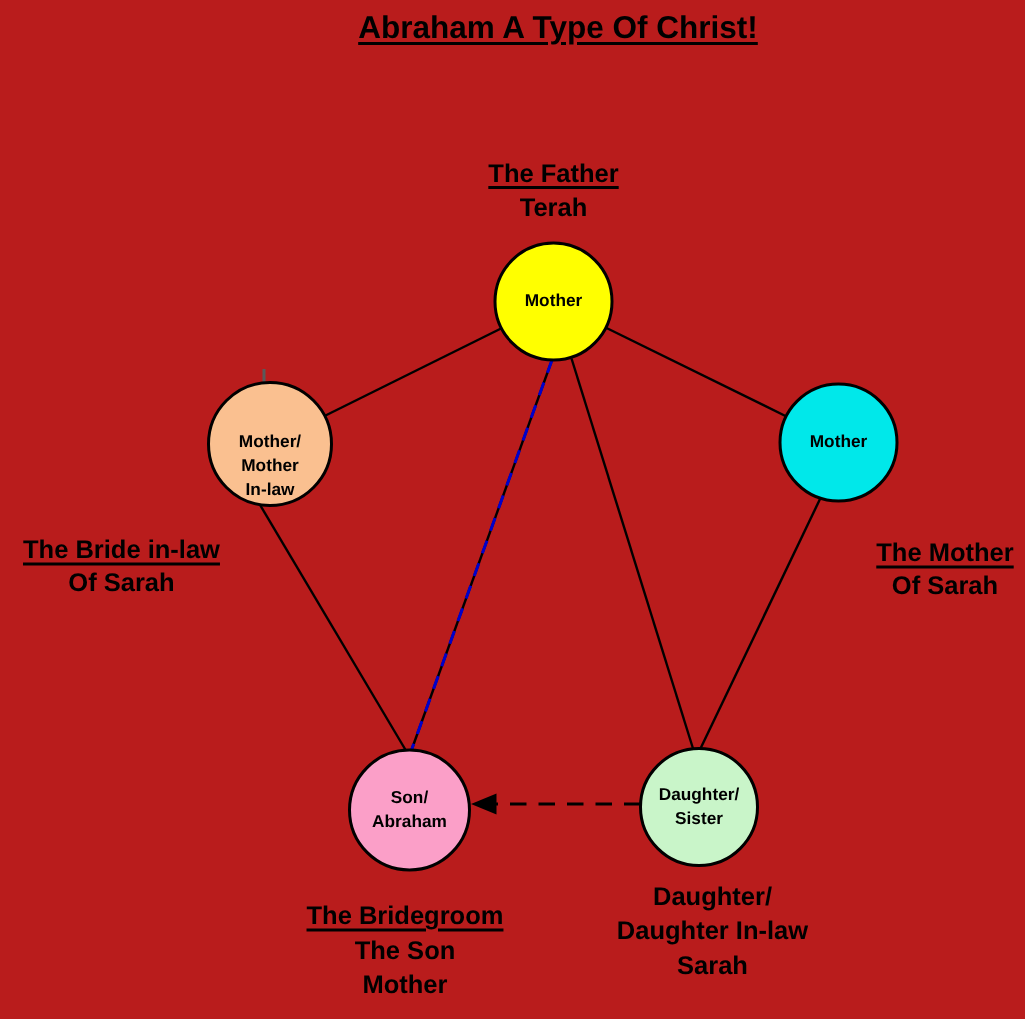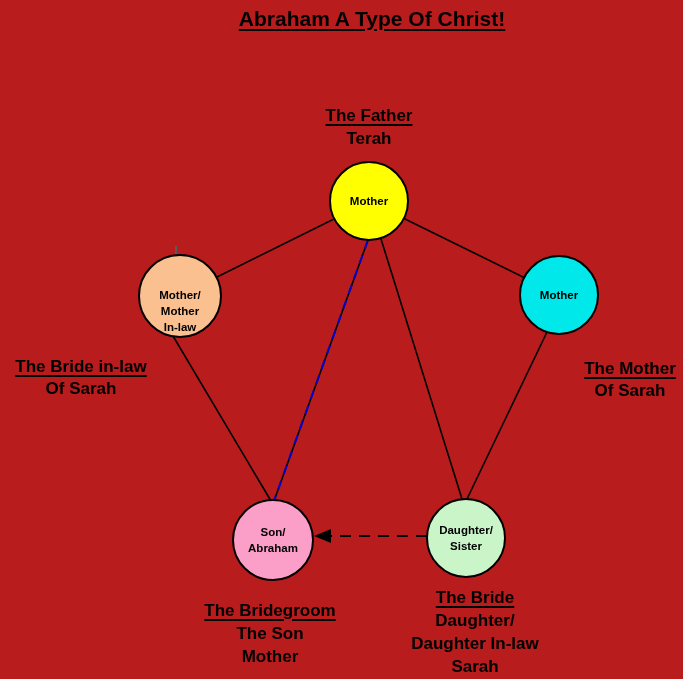--- a/index.html
+++ b/index.html
@@ -139,21 +139,20 @@
     <div class="subheading">Of Sarah</div>
   </div>
 
   <div id="son-heading" class="abs label-block">
     <div class="heading">The Bridegroom</div>
     <div class="subheading">The Son
 Mother</div>
   </div>
 
   <div id="daughter-heading" class="abs label-block">
-    <div class="heading">The Bride</div>
     <div class="subheading">Daughter/
 Daughter In-law
 Sarah</div>
   </div>
 
   <div id="father-clabel" class="abs circle-label">Mother</div>
   <div id="mil-clabel" class="abs circle-label">Mother/
 Mother
 In-law</div>
   <div id="mother-clabel" class="abs circle-label">Mother</div>

